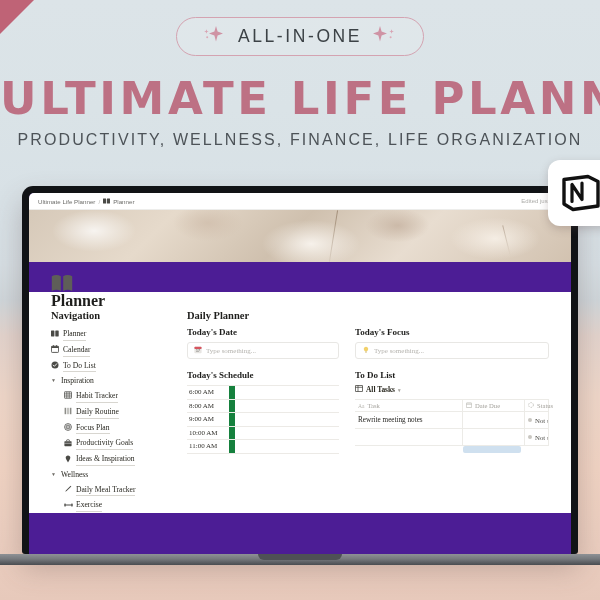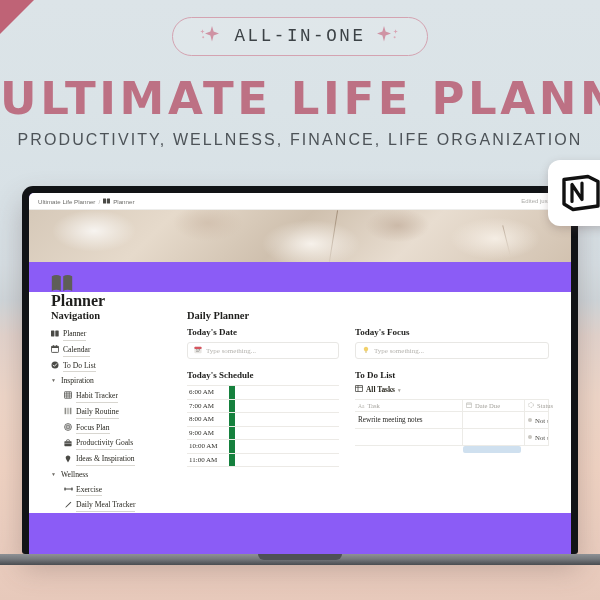--- a/index.html
+++ b/index.html
@@ -29,21 +29,21 @@
   }
   .badge {
     border:1.6px solid #d4a3b1;
     border-radius:22px;
     padding:7px 26px 8px 26px;
     display:flex; align-items:center; gap:9px;
     background:rgba(255,255,255,0.12);
   }
   .badge-text {
     font-size:17.5px; letter-spacing:2.6px; color:#3c4246;
-    font-weight:400; white-space:nowrap;font-family:Liberation Mono, monospace;
+    font-weight:400; white-space:nowrap;
   }
   .spark { display:block; }
 
   
   .headline {
     position:absolute; top:76px; left:0; right:0;
     text-align:center; z-index:4;
     font-size:45px; font-weight:700;
     letter-spacing:3.6px;
     color:#bd7184;
@@ -66,21 +66,21 @@
   }
   .laptop-screen {
     position:absolute; inset:0;
     background:#111316;
     border-radius:11px 11px 3px 3px;
     padding:7px 7px 0 7px;
     box-shadow:0 14px 28px rgba(90,70,70,0.30);
   }
   .screen-inner {
     width:100%; height:100%;
-    background:#8b5cf6;
+    background:#4c1d95;
     border-radius:5px 5px 0 0;
     overflow:hidden;
     position:relative;
   }
   .laptop-base {
     position:absolute; left:-30px; right:-30px;
     top:368px; height:11px;
     background:linear-gradient(180deg,#8e9195 0%, #76797d 45%, #5d6064 75%, #4a4d51 100%);
     border-radius:0 0 7px 7px;
   }
@@ -393,36 +393,36 @@
                 <span class="lbl">Ideas &amp; Inspiration</span>
               </div>
 
               <div class="nav-item grp">
                 <span class="tri">▼</span>
                 <span class="lbl">Wellness</span>
               </div>
 
               <div class="nav-item sub">
                 <span class="nico">
+                  <svg width="8" height="8" viewBox="0 0 8 8">
+                      <path d="M6.6 0.7 L7.3 1.4 L2.6 6.1 L1.3 6.7 L1.9 5.4 Z" fill="#4a4a46"></path>
+                    </svg>
+                </span>
+                <span class="lbl">Daily Meal Tracker</span>
+              </div>
+
+              <div class="nav-item sub">
+                <span class="nico">
                   <svg width="9" height="8" viewBox="0 0 9 8">
                       <rect x="0.3" y="2.6" width="1.5" height="2.8" rx="0.4" fill="#4a4a46"></rect>
                       <rect x="7.2" y="2.6" width="1.5" height="2.8" rx="0.4" fill="#4a4a46"></rect>
                       <rect x="1.8" y="3.5" width="5.4" height="1" fill="#4a4a46"></rect>
                     </svg>
                 </span>
                 <span class="lbl">Exercise</span>
-              </div>
-
-              <div class="nav-item sub">
-                <span class="nico">
-                  <svg width="8" height="8" viewBox="0 0 8 8">
-                      <path d="M6.6 0.7 L7.3 1.4 L2.6 6.1 L1.3 6.7 L1.9 5.4 Z" fill="#4a4a46"></path>
-                    </svg>
-                </span>
-                <span class="lbl">Daily Meal Tracker</span>
               </div>
 
             </div>
           </div>
 
           <div class="col-main">
             <div class="h-sec h2">Daily Planner</div>
 
             <div class="main-split">
 
@@ -436,24 +436,20 @@
                         <text x="4" y="6.4" font-size="3.4" fill="#4a4a46" text-anchor="middle" font-family="Liberation Sans">17</text>
                       </svg>
                   </span>
                   <span class="ph">Type something...</span>
                 </div>
 
                 <div class="h-sec h3">Today's Schedule</div>
                 <div class="sched">
                   <div class="sched-row">
                     <div class="sched-time">6:00 AM</div>
-                    <div class="sched-cell"></div>
-                  </div>
-                  <div class="sched-row">
-                    <div class="sched-time">7:00 AM</div>
                     <div class="sched-cell"></div>
                   </div>
                   <div class="sched-row">
                     <div class="sched-time">8:00 AM</div>
                     <div class="sched-cell"></div>
                   </div>
                   <div class="sched-row">
                     <div class="sched-time">9:00 AM</div>
                     <div class="sched-cell"></div>
                   </div>

